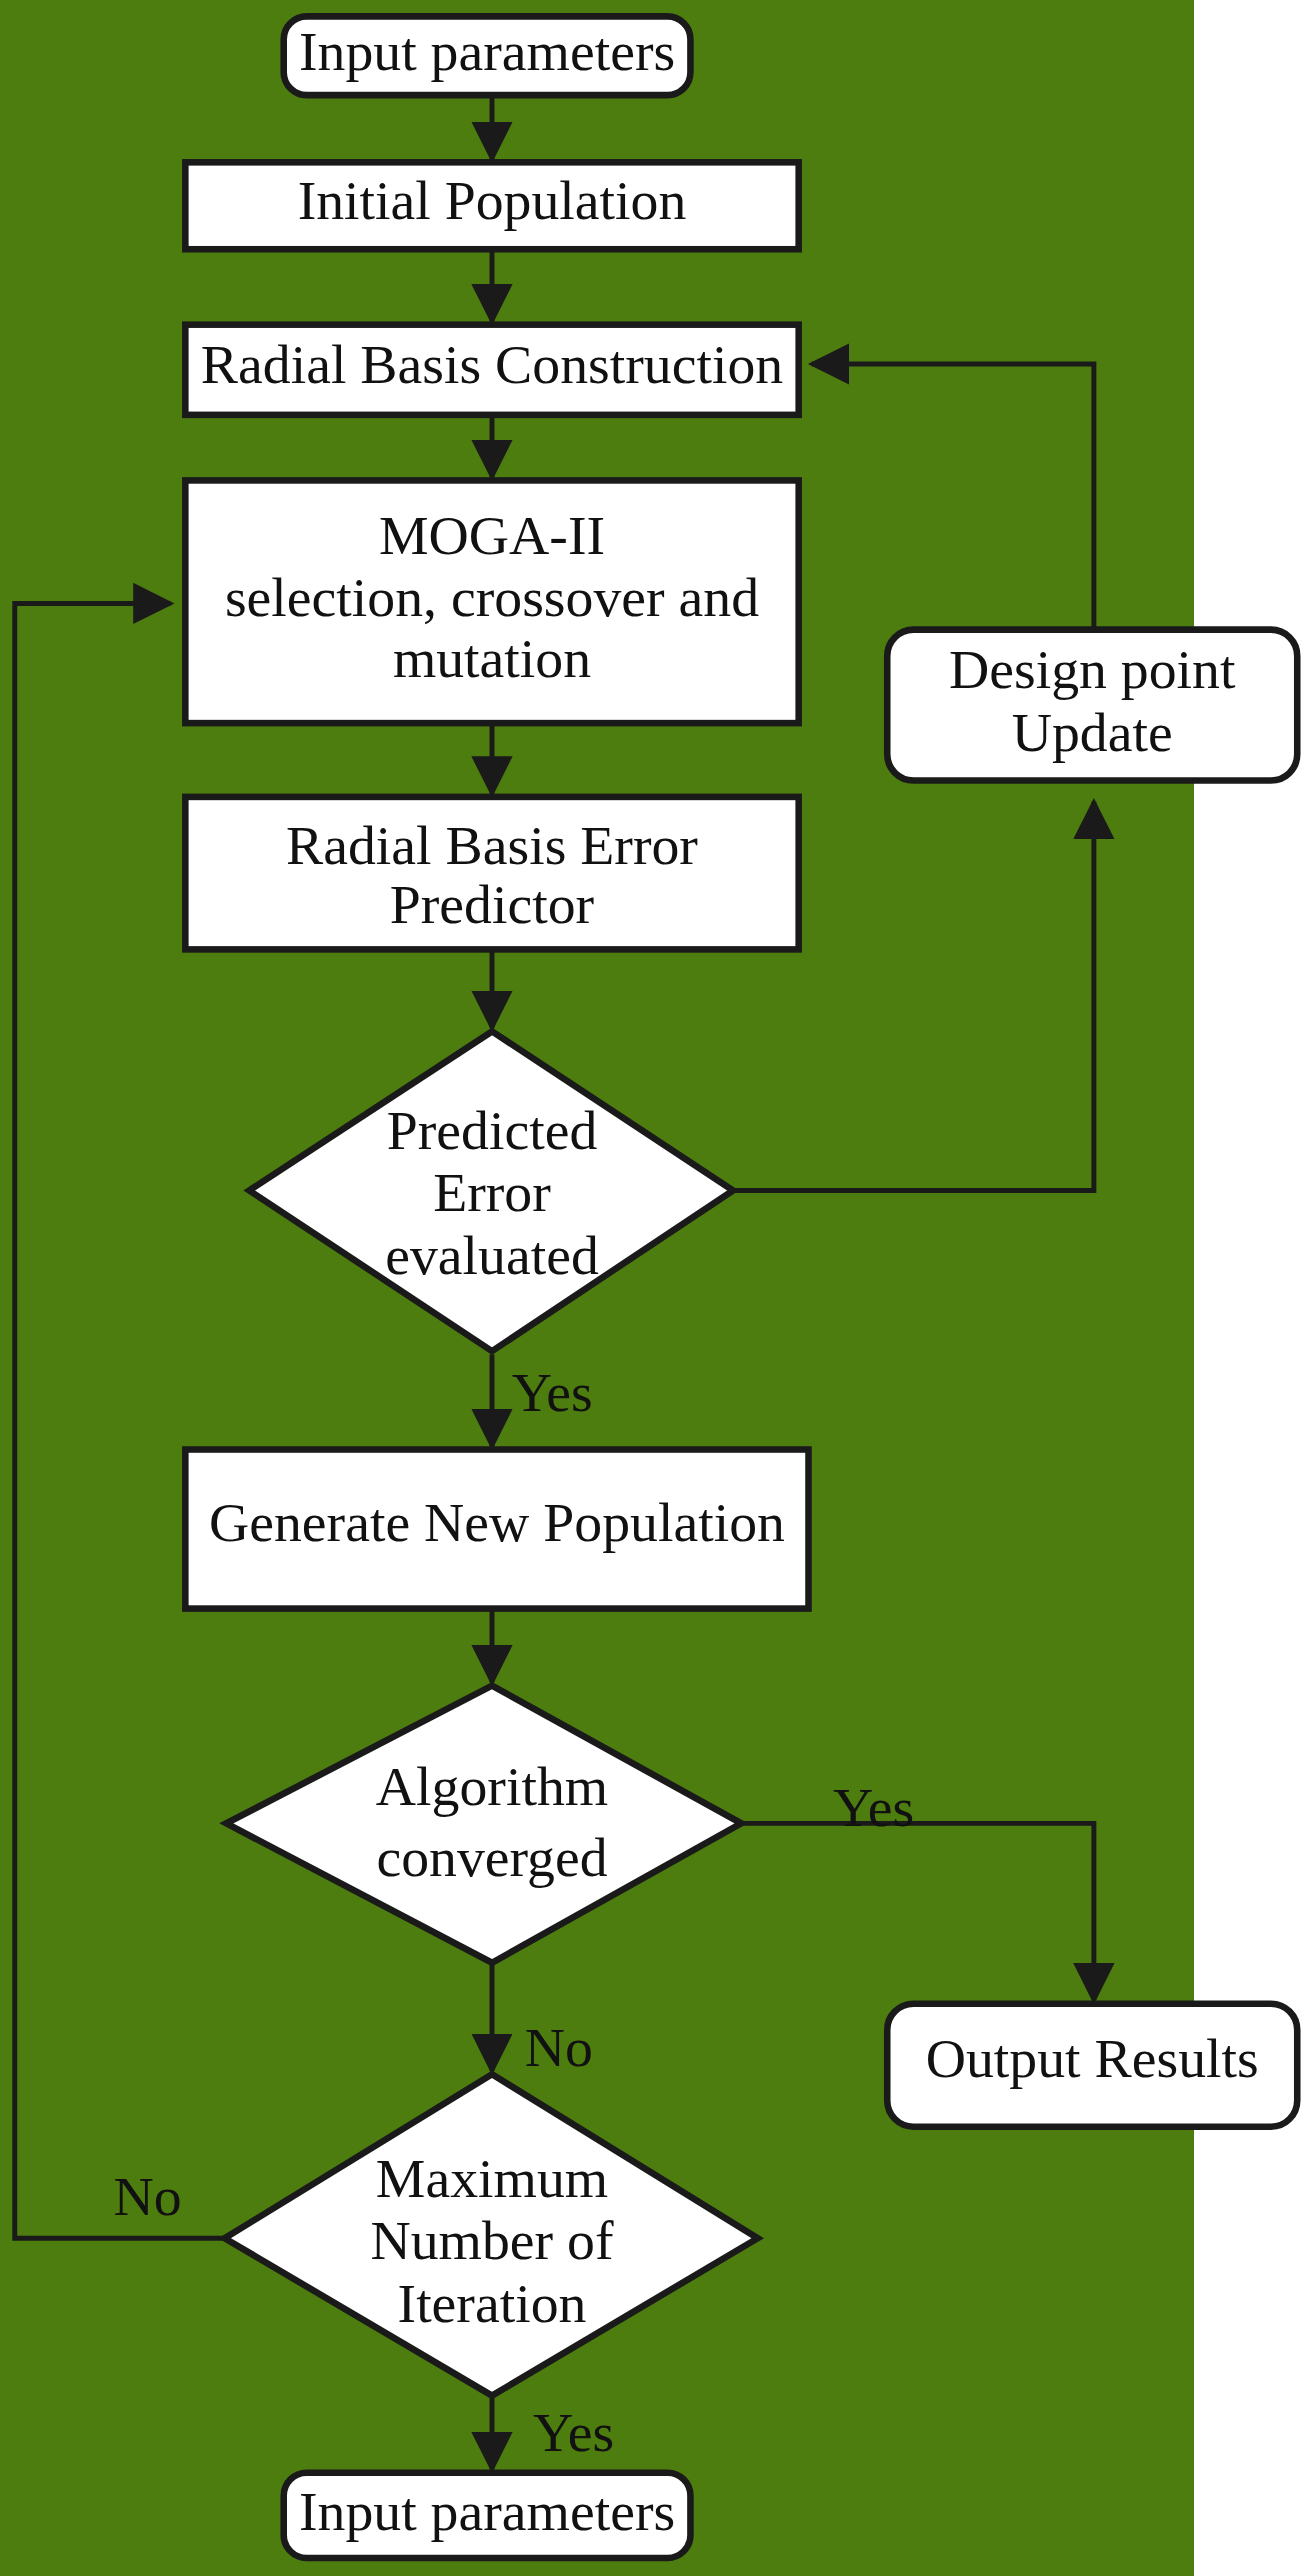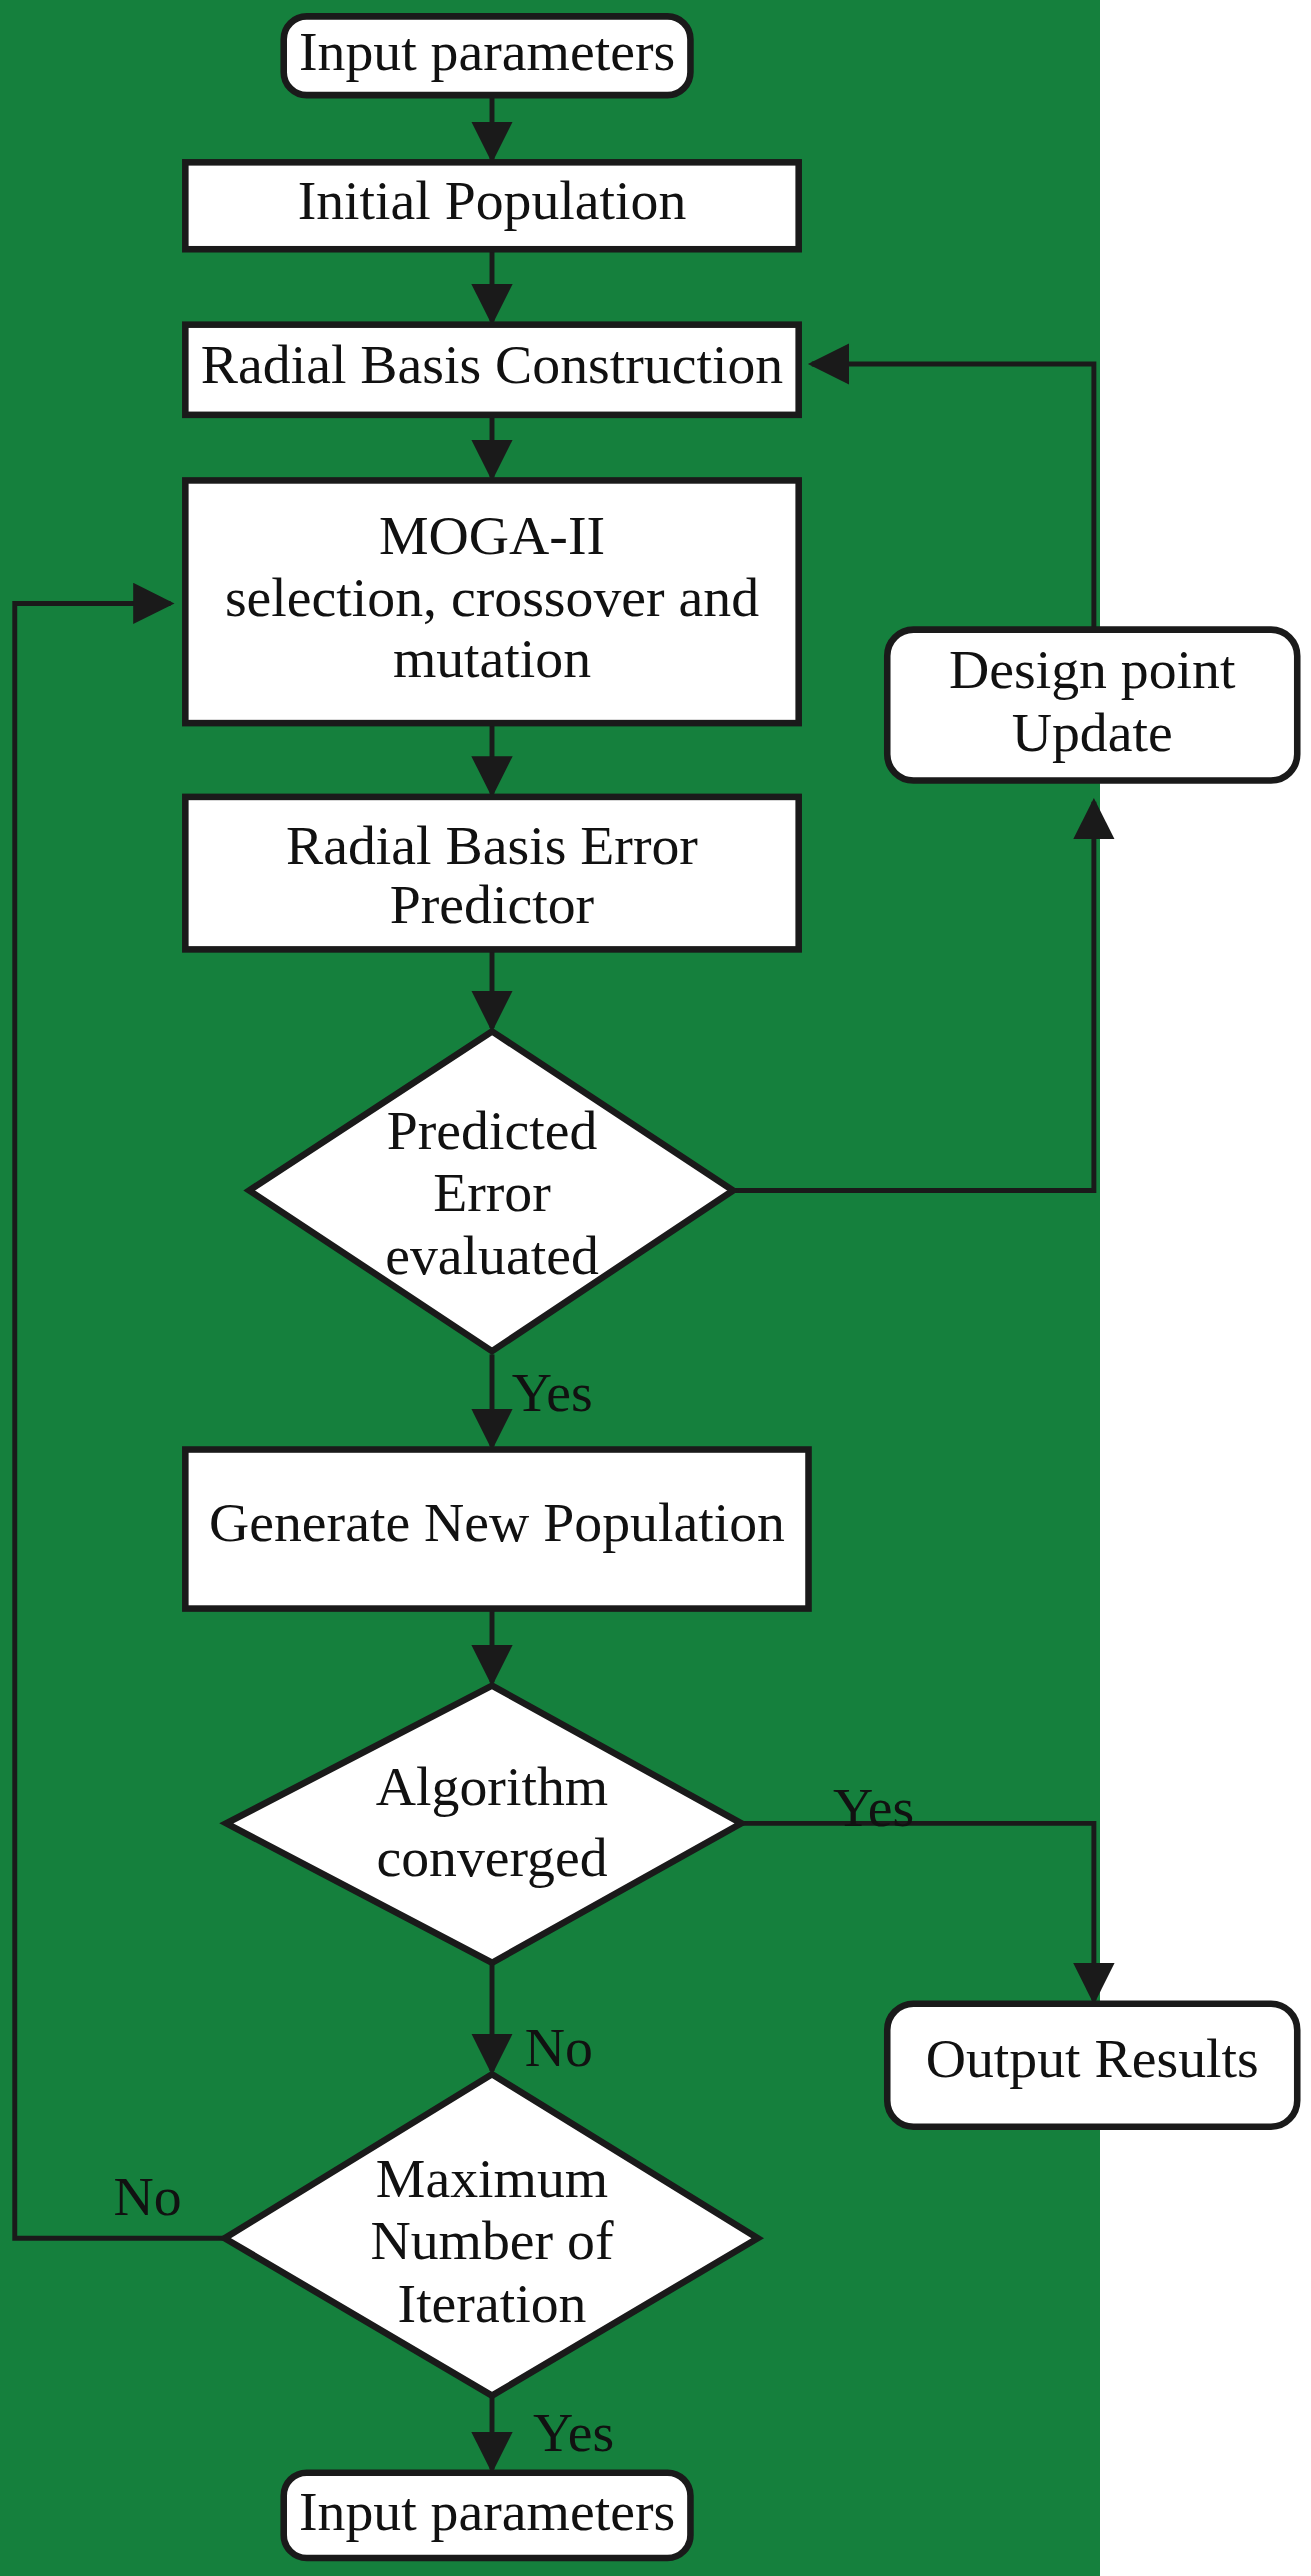--- a/index.html
+++ b/index.html
@@ -8,23 +8,23 @@
     background: #ffffff;
   }
   body {
     width: 1312px;
     height: 2576px;
     font-family: "Liberation Serif", "DejaVu Serif", serif;
     overflow: hidden;
   }
   #flow-root {
     position: relative;
-    width: 1100px;
+    width: 1194px;
     height: 2576px;
-    background: #15803d;
+    background: #4d7c0f;
   }
   svg#flow-svg {
     position: absolute;
     top: 0;
     left: 0;
     width: 1312px;
     height: 2576px;
     display: block;
   }
   .node-rect {

